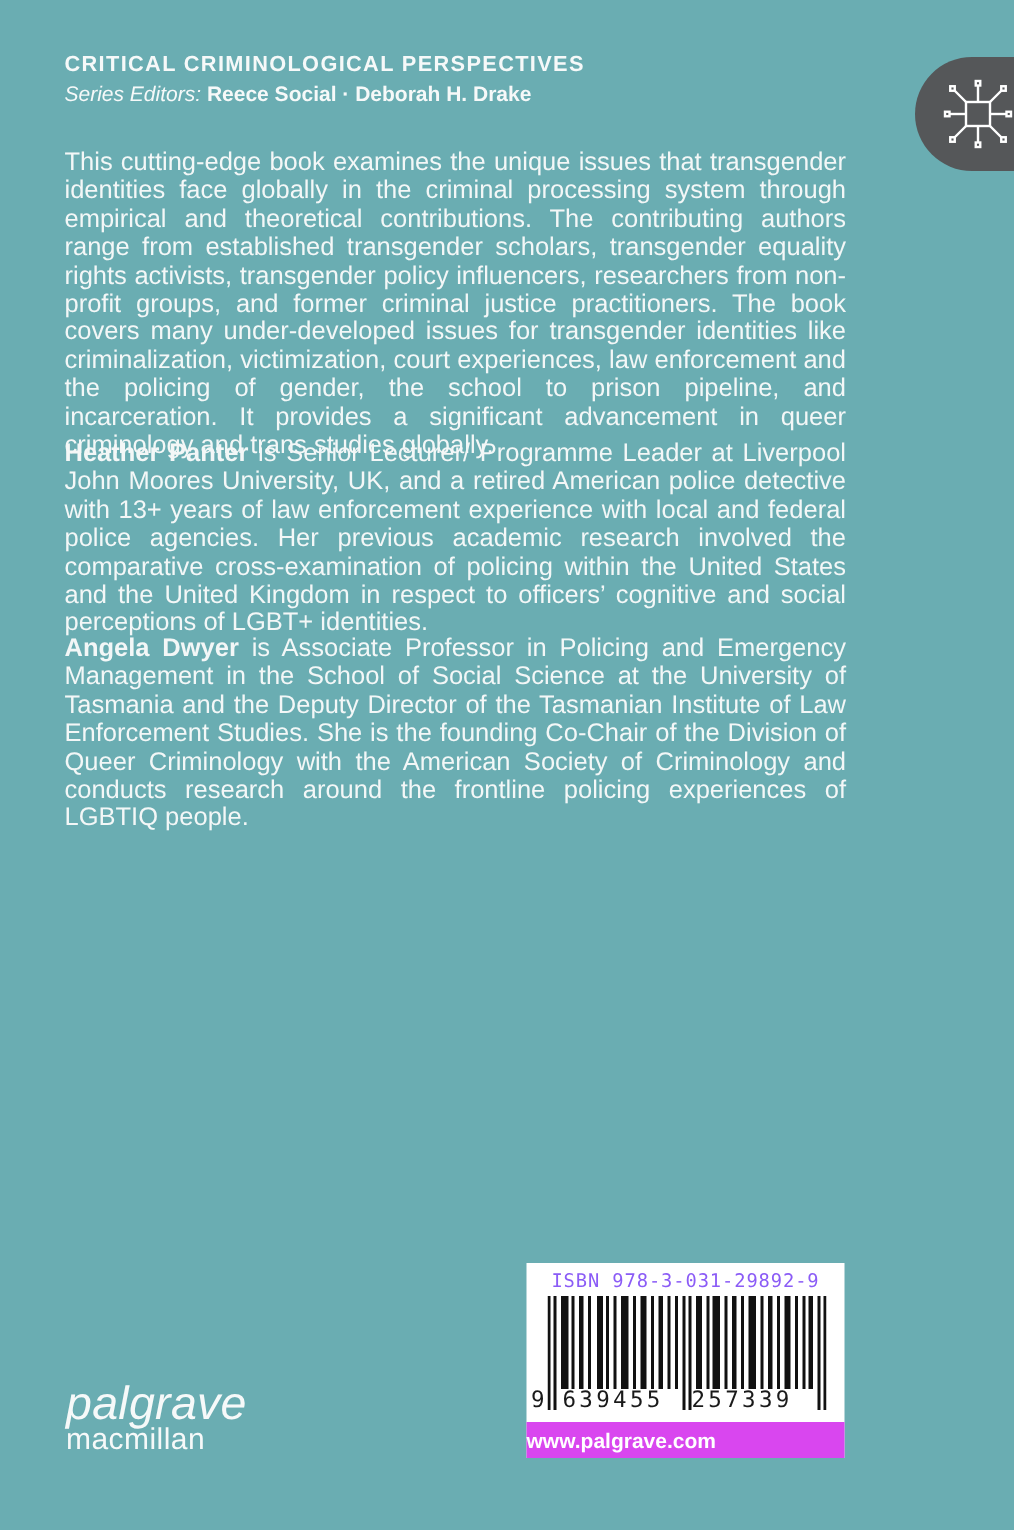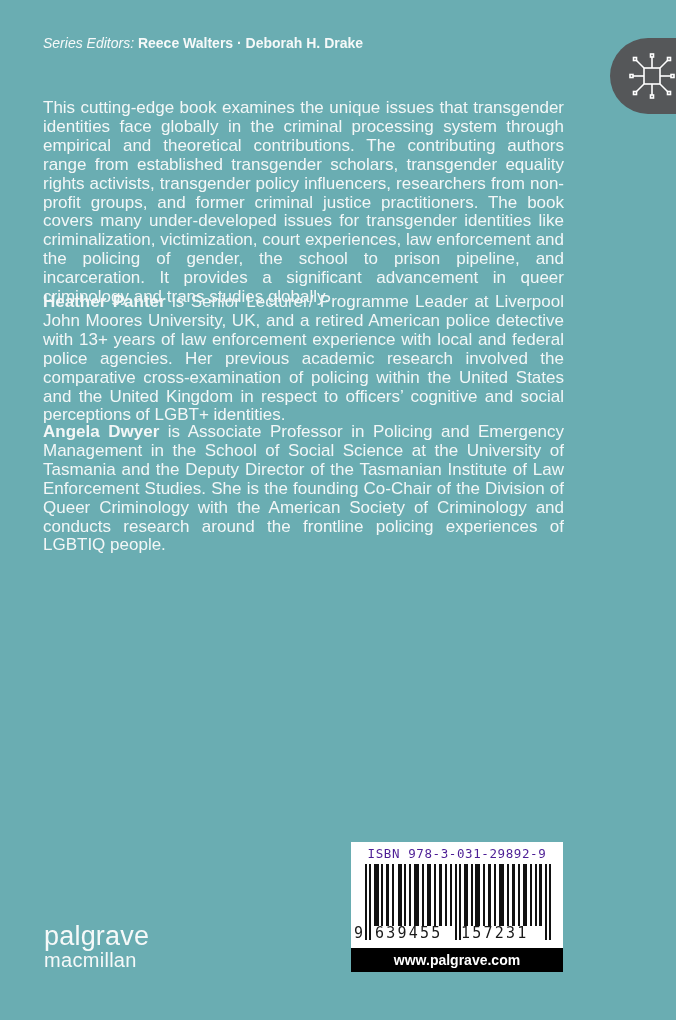--- a/index.html
+++ b/index.html
@@ -36,48 +36,49 @@
   .bio2 { top: 423px; }
   .bio-name { font-weight: bold; }
 
   .isbn-box {
     position: absolute; left: 351px; top: 842px; width: 212px; height: 130px;
     background: #ffffff;
   }
   .isbn-label {
     position: absolute; left: 0; top: 4px; width: 212px; text-align: center;
     font-family: "DejaVu Sans Mono", "Liberation Mono", monospace;
-    font-size: 12.5px; color: #4c1d95; letter-spacing: 0.6px;
+    font-size: 12.5px; color: #8b5cf6; letter-spacing: 0.6px;
   }
   .barcode { position: absolute; left: 14px; top: 22px; }
   .barcode-digits {
     position: absolute; left: 0; top: 82px; width: 212px;
     font-family: "DejaVu Sans Mono", "Liberation Mono", monospace;
     font-size: 15px; color: #1a1a1a;
   }
   .barcode-digits .d0 { position: absolute; left: 3px; }
   .barcode-digits .d1 { position: absolute; left: 24px; letter-spacing: 2.2px; }
   .barcode-digits .d2 { position: absolute; left: 110px; letter-spacing: 2.2px; }
   .website {
     position: absolute; left: 0; top: 106px; width: 212px; height: 24px;
-    background: #000000; color: #ffffff; text-align: center;
+    background: #d946ef; color: #ffffff; 
     font-size: 14px; font-weight: bold; line-height: 24px;
   }
 
   .logo { position: absolute; left: 44px; top: 924px; color: #f6f9f9; }
-  .logo .l1 { font-size: 27px; line-height: 24px; letter-spacing: 0.2px; }
+  .logo .l1 { font-size: 31px; line-height: 24px; letter-spacing: 0.2px; font-style: italic; }
   .logo .l2 { font-size: 20px; line-height: 24px; letter-spacing: 0.3px; }
 </style>
 </head>
 <body>
 
 <div class="header">
+  <div class="series-title">CRITICAL CRIMINOLOGICAL PERSPECTIVES</div>
   <div class="series-editors">
     <span class="label">Series Editors:</span>
-    <span class="names">Reece Walters · Deborah H. Drake</span>
+    <span class="names">Reece Social · Deborah H. Drake</span>
   </div>
 </div>
 
 <div class="badge">
   <svg width="48" height="48" viewBox="0 0 48 48" stroke="#ffffff" fill="none" stroke-width="1.6">
     <rect x="16" y="16" width="16" height="16"></rect>
     <line x1="24" y1="16" x2="24" y2="5"></line>
       <rect x="22.5" y="2" width="3" height="3"></rect>
     <line x1="24" y1="32" x2="24" y2="43"></line>
       <rect x="22.5" y="43" width="3" height="3"></rect>
@@ -144,21 +145,21 @@
         <rect x="165" y="0" width="2" height="62"></rect>
       <rect x="170" y="0" width="2" height="62"></rect>
         <rect x="174" y="0" width="3" height="62"></rect>
       <rect x="180" y="0" width="2" height="76"></rect>
         <rect x="184" y="0" width="2" height="76"></rect>
     </g>
   </svg>
   <div class="barcode-digits">
     <span class="d0">9</span>
     <span class="d1">639455</span>
-    <span class="d2">157231</span>
+    <span class="d2">257339</span>
   </div>
   <div class="website">www.palgrave.com</div>
 </div>
 
 <div class="logo">
   <div class="l1">palgrave</div>
   <div class="l2">macmillan</div>
 </div>
 
 </body></html>

